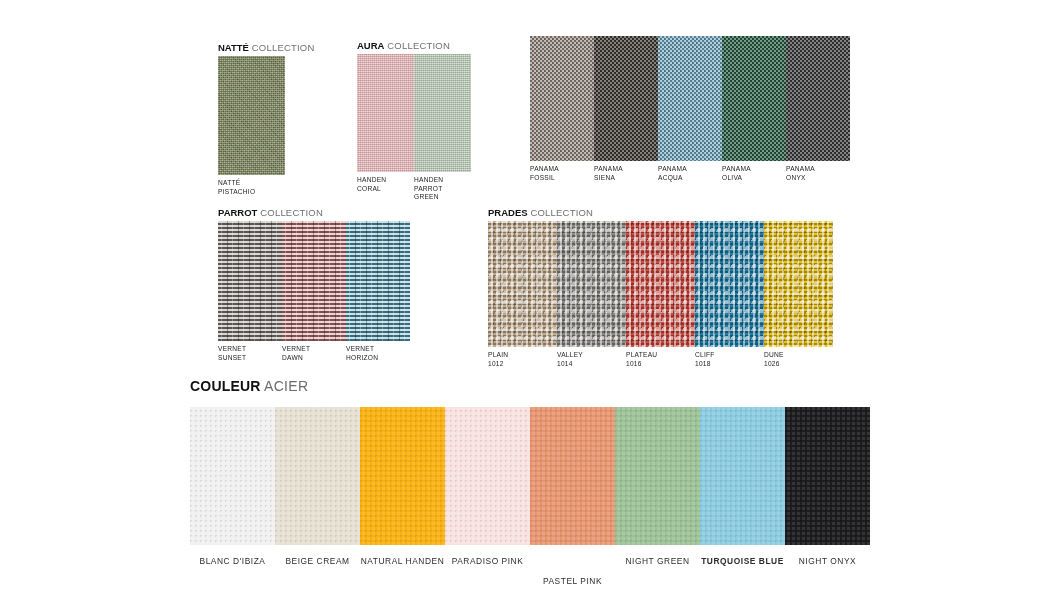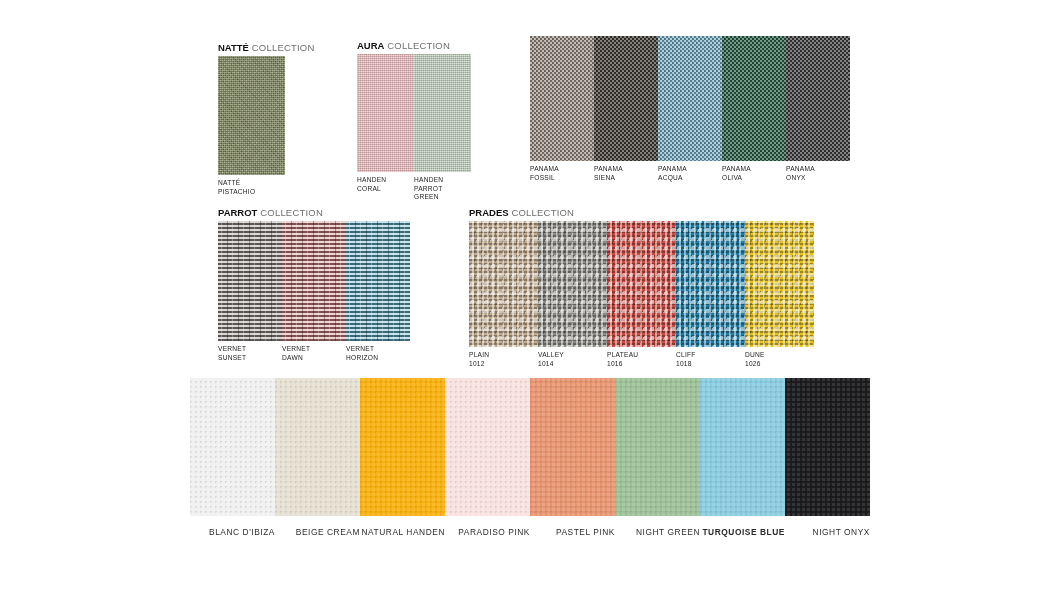--- a/index.html
+++ b/index.html
@@ -33,21 +33,21 @@
   #couleur-acier .ca-head{
     font-size:14px;line-height:16px;color:#6b6b6b;letter-spacing:.3px;
     margin-bottom:13px;
   }
   #couleur-acier .ca-head .nm{font-weight:bold;color:#111;letter-spacing:.2px;}
   .ca-row{display:flex;}
   .ca-chip{height:138px;position:relative;overflow:hidden;}
   .ca-labels{display:flex;margin-top:11px;}
   .ca-label{
     font-size:8.4px;line-height:11px;color:#2b2b2b;letter-spacing:.55px;
-    text-align:right;white-space:nowrap;
+    text-align:center;white-space:nowrap;
   }
 
   
   
   .tex-natte::after,.tex-linen::after{
     content:"";position:absolute;inset:-2px;
     background-image:
       repeating-linear-gradient(0deg,rgba(255,255,255,.20) 0 1px,rgba(0,0,0,.12) 1px 2px),
       repeating-linear-gradient(90deg,rgba(255,255,255,.16) 0 1px,rgba(0,0,0,.10) 1px 2px);
   }
@@ -170,21 +170,21 @@
         </div>
         <div class="label-row">
           <div class="label" style="width: 64px;">VERNET
 SUNSET</div>
           <div class="label" style="width: 64px;">VERNET
 DAWN</div>
           <div class="label" style="width: 64px;">VERNET
 HORIZON</div>
         </div>
       </div>
-      <div class="collection" style="left: 469px; top: 207px;">
+      <div class="collection" style="left: 488px; top: 207px;">
         <div class="coll-head"><span class="nm">PRADES</span><span> COLLECTION</span></div>
         <div class="swatch-row">
           <div class="swatch tex-prades" style="width: 69px; height: 126px; background: rgb(194, 171, 141);"></div>
           <div class="swatch tex-prades" style="width: 69px; height: 126px; background: rgb(141, 139, 135);"></div>
           <div class="swatch tex-prades" style="width: 69px; height: 126px; background: rgb(207, 74, 66);"></div>
           <div class="swatch tex-prades" style="width: 69px; height: 126px; background: rgb(31, 127, 168);"></div>
           <div class="swatch tex-prades" style="width: 69px; height: 126px; background: rgb(232, 194, 26);"></div>
         </div>
         <div class="label-row">
           <div class="label" style="width: 69px;">PLAIN
@@ -195,35 +195,39 @@
 1016</div>
           <div class="label" style="width: 69px;">CLIFF
 1018</div>
           <div class="label" style="width: 69px;">DUNE
 1026</div>
         </div>
       </div>
     </div>
 
   <section id="couleur-acier">
+    <div class="ca-head">
+      <span class="nm">COULEUR</span>
+      <span>ACIER</span>
+    </div>
     <div class="ca-row" id="ca-row">
         <div class="ca-chip grain" style="width: 85px; height: 138px; background: rgb(239, 240, 239);"></div>
         <div class="ca-chip grain" style="width: 85px; height: 138px; background: rgb(230, 224, 210);"></div>
         <div class="ca-chip grain" style="width: 85px; height: 138px; background: rgb(249, 176, 17);"></div>
         <div class="ca-chip grain" style="width: 85px; height: 138px; background: rgb(247, 226, 224);"></div>
         <div class="ca-chip grain" style="width: 85px; height: 138px; background: rgb(231, 149, 113);"></div>
         <div class="ca-chip grain" style="width: 85px; height: 138px; background: rgb(156, 193, 151);"></div>
         <div class="ca-chip grain" style="width: 85px; height: 138px; background: rgb(138, 203, 224);"></div>
         <div class="ca-chip grain dark" style="width: 85px; height: 138px; background: rgb(29, 29, 31);"></div>
       </div>
     <div class="ca-labels" id="ca-labels">
         <div class="ca-label" style="width: 85px;">BLANC D'IBIZA</div>
         <div class="ca-label" style="width: 85px;">BEIGE CREAM</div>
         <div class="ca-label" style="width: 85px;">NATURAL HANDEN</div>
         <div class="ca-label" style="width: 85px;">PARADISO PINK</div>
-        <div class="ca-label" style="width: 85px;">PASTEL PINK</div>
+        <div class="ca-label" style="width: 85px; margin-top: 20px;">PASTEL PINK</div>
         <div class="ca-label" style="width: 85px;">NIGHT GREEN</div>
         <div class="ca-label" style="width: 85px; font-weight: bold;">TURQUOISE BLUE</div>
         <div class="ca-label" style="width: 85px;">NIGHT ONYX</div>
       </div>
   </section>
 
 </div>
 
 </body></html>

